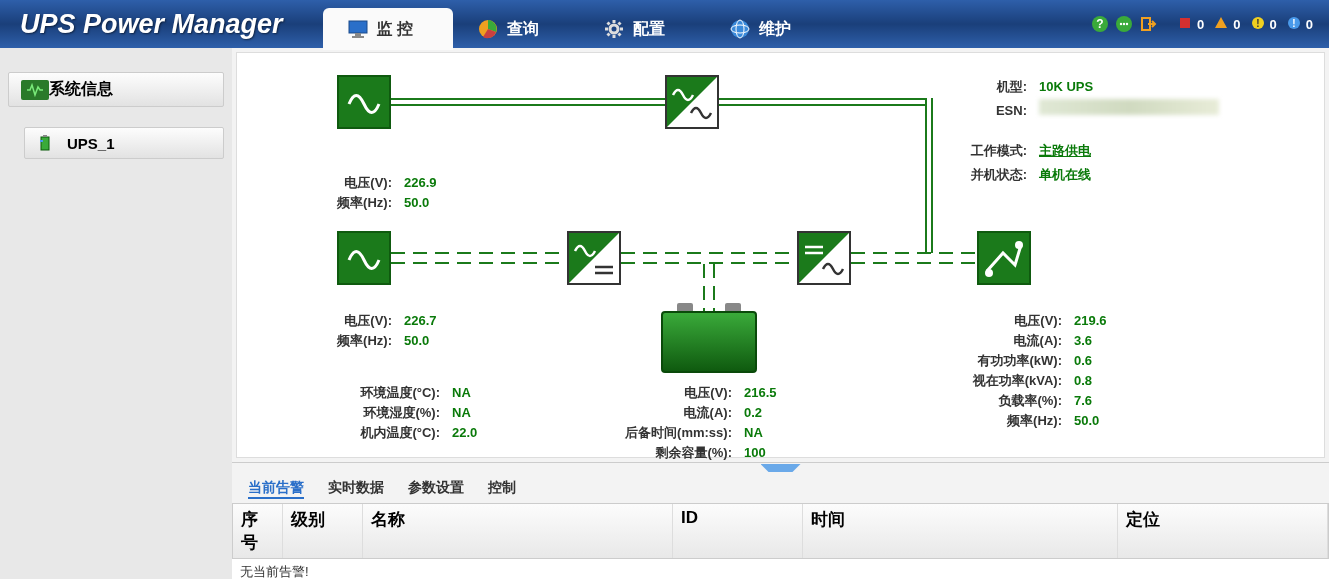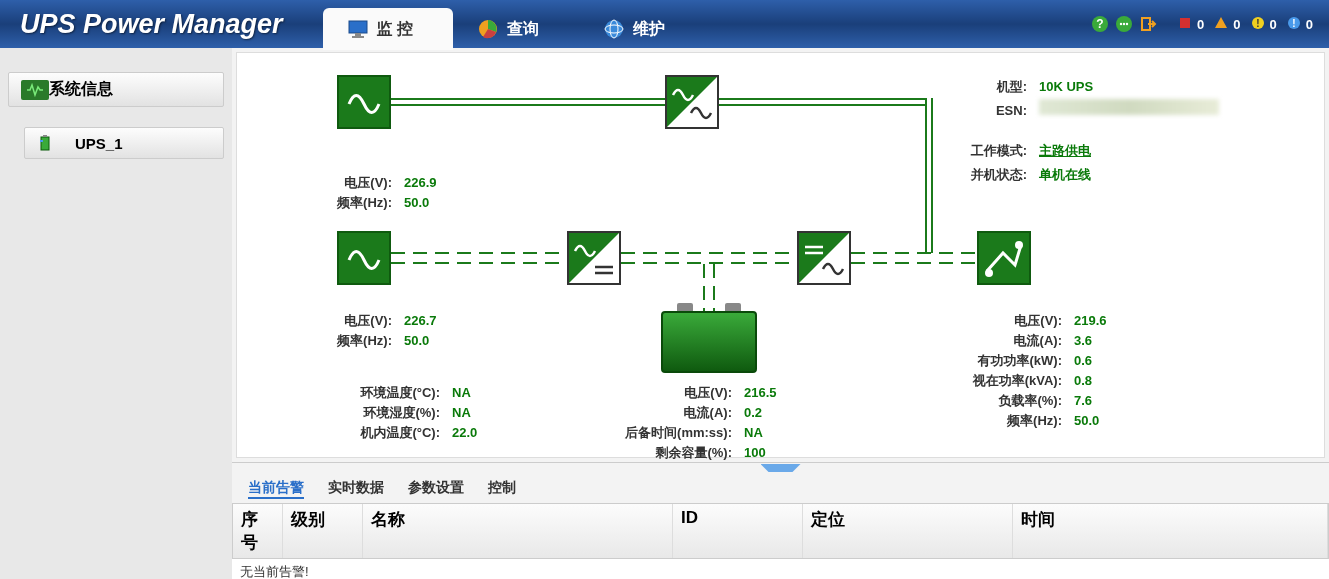--- a/index.html
+++ b/index.html
@@ -123,21 +123,21 @@
 }
 .sidebar-item {
   background: linear-gradient(to bottom, #fdfdfd, #e2e2e2);
   border: 1px solid #ccc;
   border-radius: 2px;
   padding: 6px 12px;
   font-weight: bold;
   font-size: 15px;
   display: flex;
   align-items: center;
-  gap: 20px;
+  gap: 12px;
   margin-left: 16px;
   cursor: pointer;
 }
 .battery-icon { width: 18px; height: 18px; }
 
 
 .main {
   flex: 1;
   background: #f3f3f3;
   display: flex;
@@ -317,20 +317,38 @@
     </div>
     <div class="nav-tab">
       <span class="icon">
         <svg width="22" height="22" viewBox="0 0 22 22">
             <circle cx="11" cy="11" r="9" fill="#f0a020"></circle>
             <path d="M11 11 L11 2 A9 9 0 0 1 19 14 Z" fill="#3aaa3a"></path>
             <path d="M11 11 L19 14 A9 9 0 0 1 6 19 Z" fill="#c94040"></path>
           </svg>
       </span>
       <span>查询</span>
+    </div>
+    <div class="nav-tab">
+      <span class="icon">
+        <svg width="22" height="22" viewBox="0 0 22 22">
+            <circle cx="11" cy="11" r="4" fill="none" stroke="#ddd" stroke-width="3"></circle>
+            <g stroke="#ddd" stroke-width="3">
+              <line x1="11" y1="2" x2="11" y2="5"></line>
+              <line x1="11" y1="17" x2="11" y2="20"></line>
+              <line x1="2" y1="11" x2="5" y2="11"></line>
+              <line x1="17" y1="11" x2="20" y2="11"></line>
+              <line x1="4.5" y1="4.5" x2="6.5" y2="6.5"></line>
+              <line x1="15.5" y1="15.5" x2="17.5" y2="17.5"></line>
+              <line x1="4.5" y1="17.5" x2="6.5" y2="15.5"></line>
+              <line x1="15.5" y1="6.5" x2="17.5" y2="4.5"></line>
+            </g>
+          </svg>
+      </span>
+      <span>配置</span>
     </div>
     <div class="nav-tab">
       <span class="icon">
         <svg width="22" height="22" viewBox="0 0 22 22">
             <circle cx="11" cy="11" r="9" fill="#3a8ada"></circle>
             <ellipse cx="11" cy="11" rx="9" ry="4" fill="none" stroke="#fff" stroke-width="1"></ellipse>
             <ellipse cx="11" cy="11" rx="4" ry="9" fill="none" stroke="#fff" stroke-width="1"></ellipse>
           </svg>
       </span>
       <span>维护</span>
@@ -590,21 +608,21 @@
         <div class="btab active">当前告警</div>
         <div class="btab">实时数据</div>
         <div class="btab">参数设置</div>
         <div class="btab">控制</div>
       </div>
       <div class="btable-header">
         <div style="width:50px">序号</div>
         <div style="width:80px">级别</div>
         <div style="width:310px">名称</div>
         <div style="width:130px">ID</div>
+        <div style="flex:1">时间</div>
         <div style="width:210px">定位</div>
-        <div style="flex:1">时间</div>
       </div>
       <div class="btable-body">
         <span>无当前告警!</span>
       </div>
     </div>
   </div>
 </div>
 
 </body></html>

